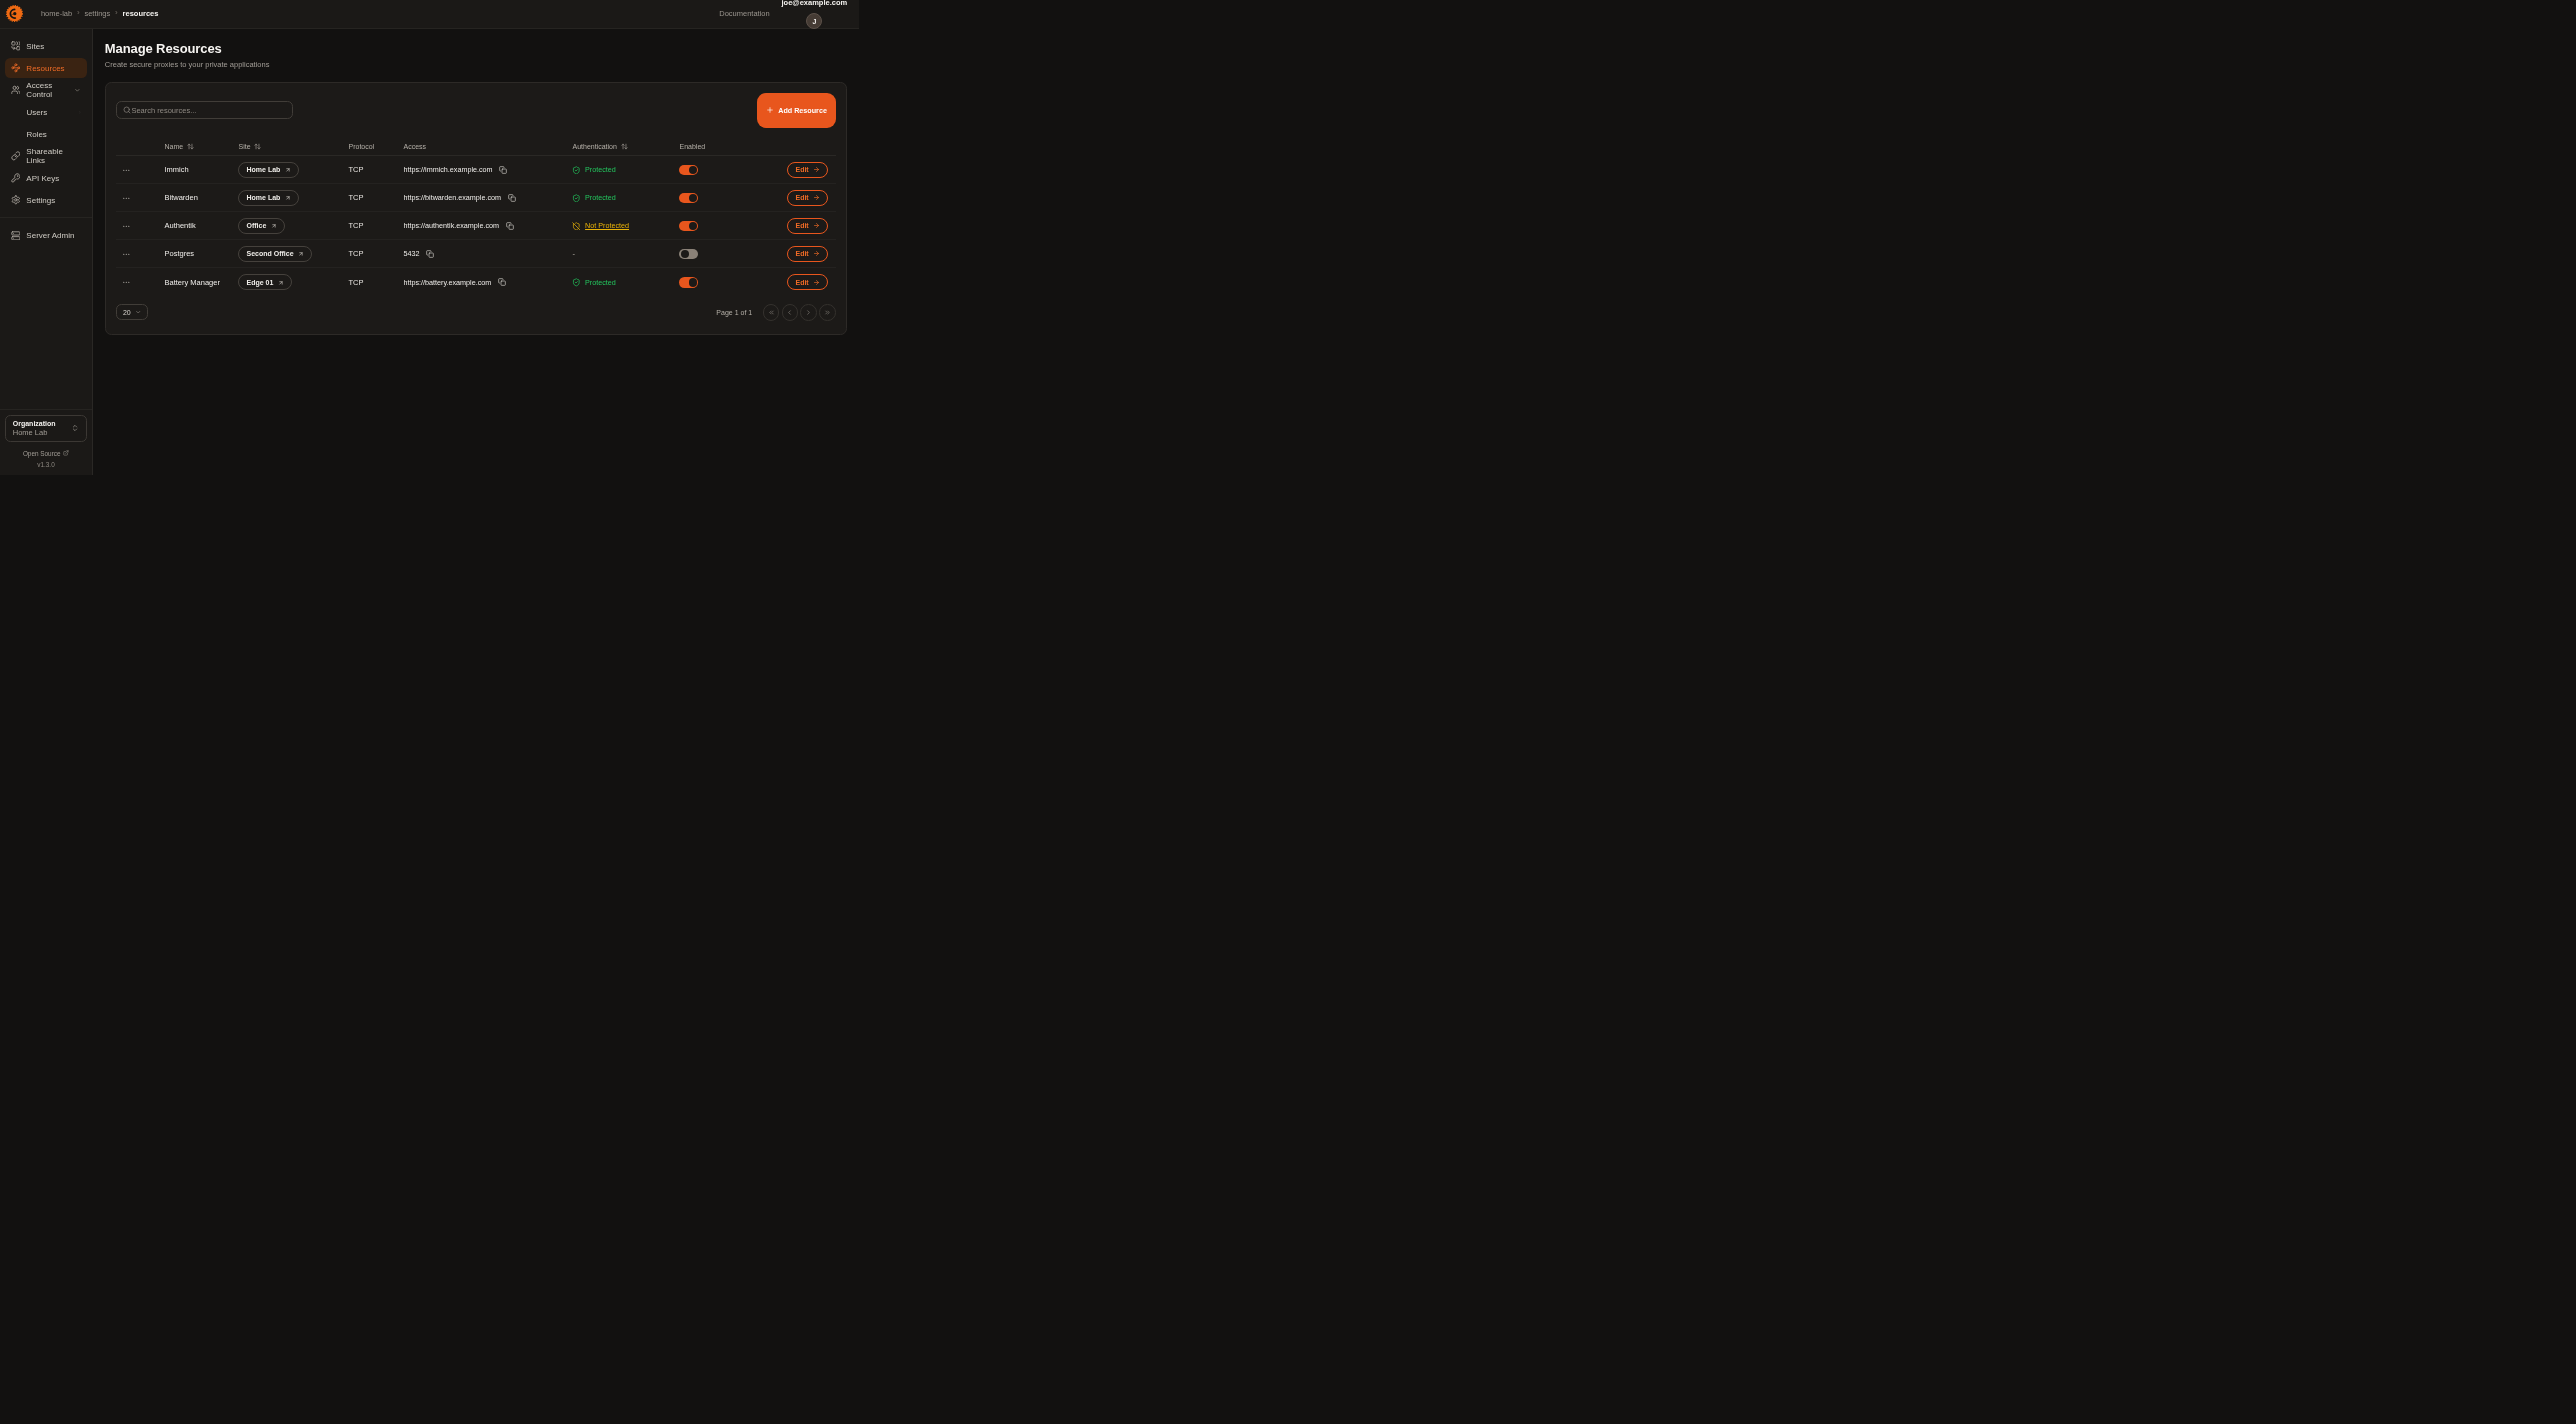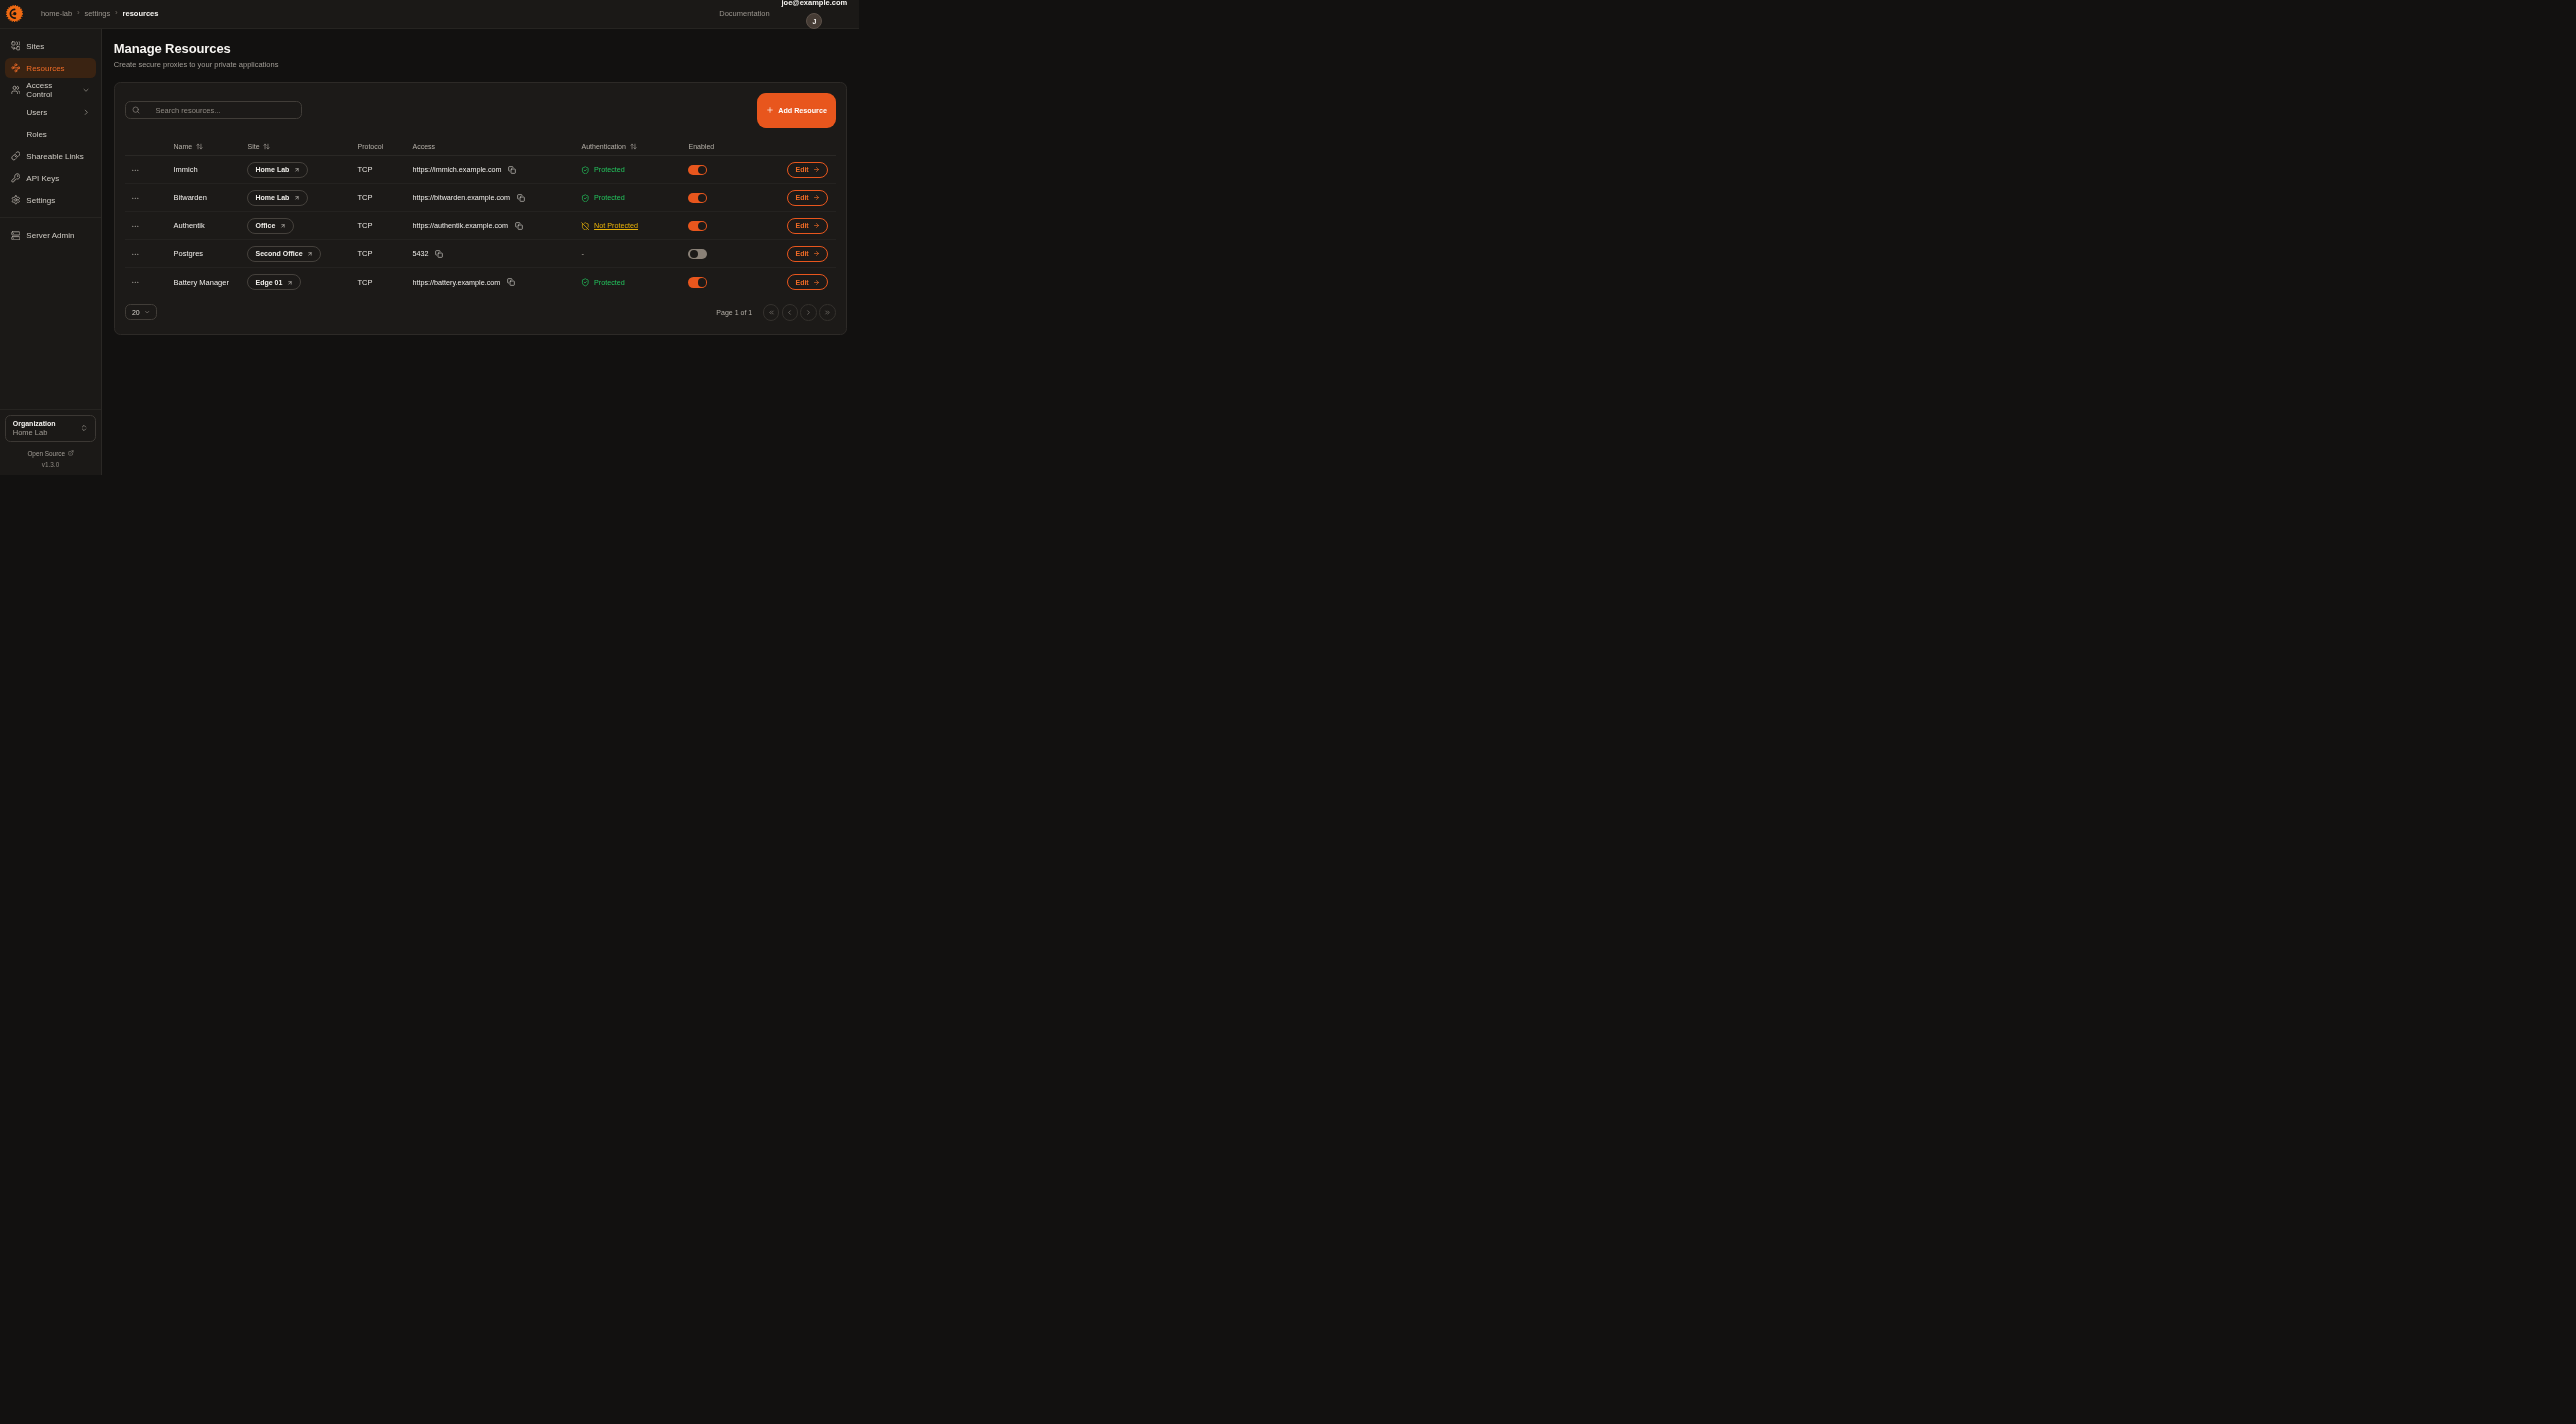--- a/index.html
+++ b/index.html
@@ -19,21 +19,21 @@
   .user-wrap { display:flex; align-items:center; gap:5.9px;flex-direction:column; }
   .user-email { color:#f5f3f0; font-size:7.5px; font-weight:700; }
   .avatar { width:16px; height:16px; border-radius:50%; background:#453b34;
     border:0.5px solid #5c5149; color:#f5f3f0; font-size:7px; font-weight:600;
     display:flex; align-items:center; justify-content:center; cursor:pointer; }
 
   
   .shell { display:flex; height:446px; }
 
   
-  .sidebar { width:102px; background:#1b1917; border-right:0.5px solid #2a2825;
+  .sidebar { width:93px; background:#1b1917; border-right:0.5px solid #2a2825;
     display:flex; flex-direction:column; padding:7.5px 5.4px 6.4px; }
   .nav { display:flex; flex-direction:column; gap:1.6px; }
   .nav-item { height:20.4px; border-radius:5.4px; display:flex; align-items:center;
     gap:5.9px; padding:0 5.4px; font-size:8px; color:#cfcbc4; cursor:pointer; }
   .nav-item svg.lead { width:9.7px; height:9.7px; color:#b5b0a8; flex:0 0 auto; }
   .nav-item .trail { margin-left:auto; width:8.6px; height:8.6px; color:#a09b93; }
   .nav-item.active { background:#3a2312; color:#ee6b26; }
   .nav-item.active svg.lead { color:#ee6b26; }
   .nav-item.sub { padding-left:21px;gap:32px; }
   .side-divider { border:0; border-top:0.5px solid #262421; margin:5.4px -5.4px; }
@@ -53,21 +53,21 @@
   
   .main { flex:1; padding:12.4px 11.8px; background:#121110; }
   .page-title { font-size:13px; font-weight:700; color:#f7f5f2; letter-spacing:-0.1px; }
   .page-subtitle { margin-top:3.8px; font-size:7.5px; color:#a29d96; }
 
   .card { margin-top:13.4px; background:#1c1a18; border:0.5px solid #2d2a27;
     border-radius:6.4px; padding:9.7px 10.7px 13px; }
 
   .toolbar { display:flex; align-items:center; justify-content:space-between; }
   .search-box { width:177px; height:17.7px; border:0.5px solid #413d38; border-radius:5.4px;
-    display:flex; align-items:center; gap:15px; padding:0 5.9px; }
+    display:flex; align-items:center; gap:0; padding:0 5.9px; }
   .search-box svg { width:8px; height:8px; color:#8f8a83; flex:0 0 auto; }
   .search-box input { flex:1; background:transparent; border:0; outline:none;
     color:#e8e5e0; font-size:7.5px; font-family:"Liberation Sans", sans-serif; }
   .search-box input::placeholder { color:#8f8a83; }
   .add-btn { height:35px; padding:0 8.6px; background:#e8561d; border:0; border-radius:9px;
     color:#fff; font-size:7.2px; font-weight:700; display:flex; align-items:center;
     gap:4.3px; cursor:pointer; font-family:"Liberation Sans", sans-serif; }
   .add-btn svg { width:8px; height:8px; }
 
   

